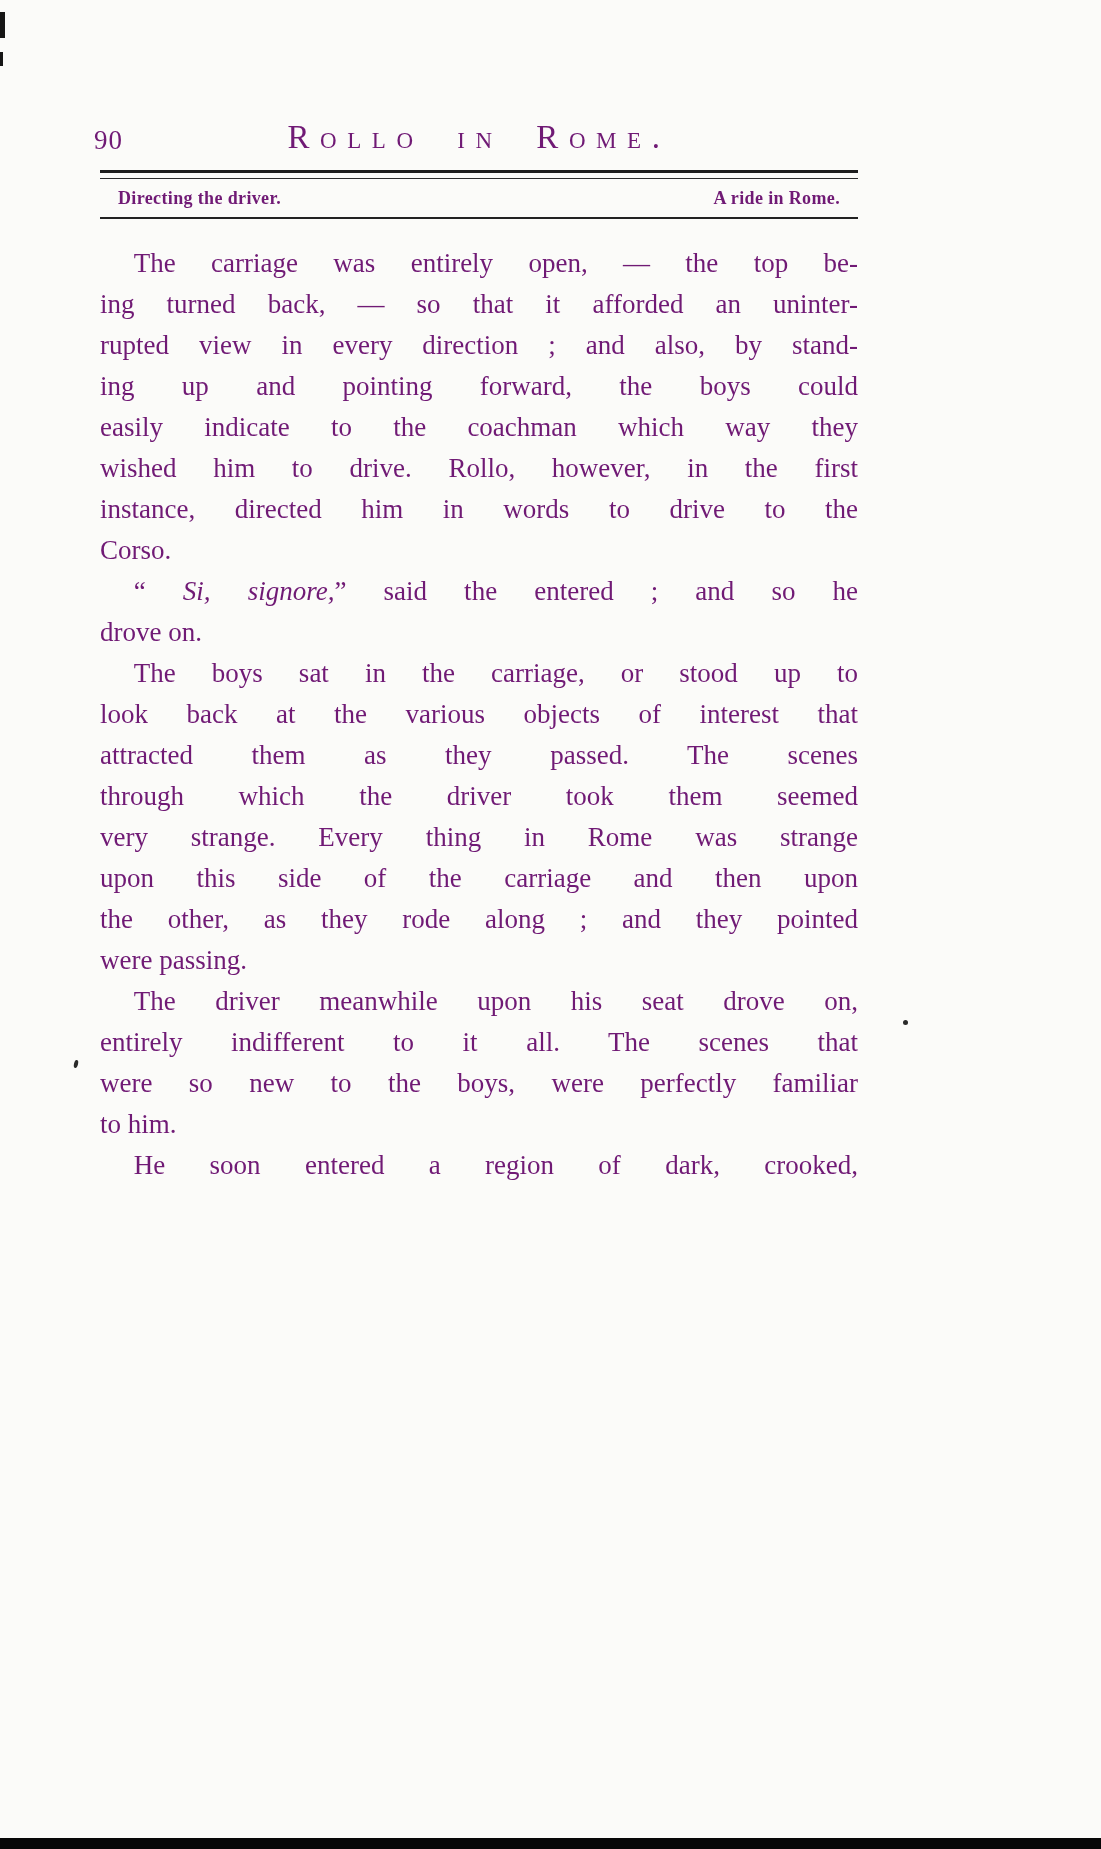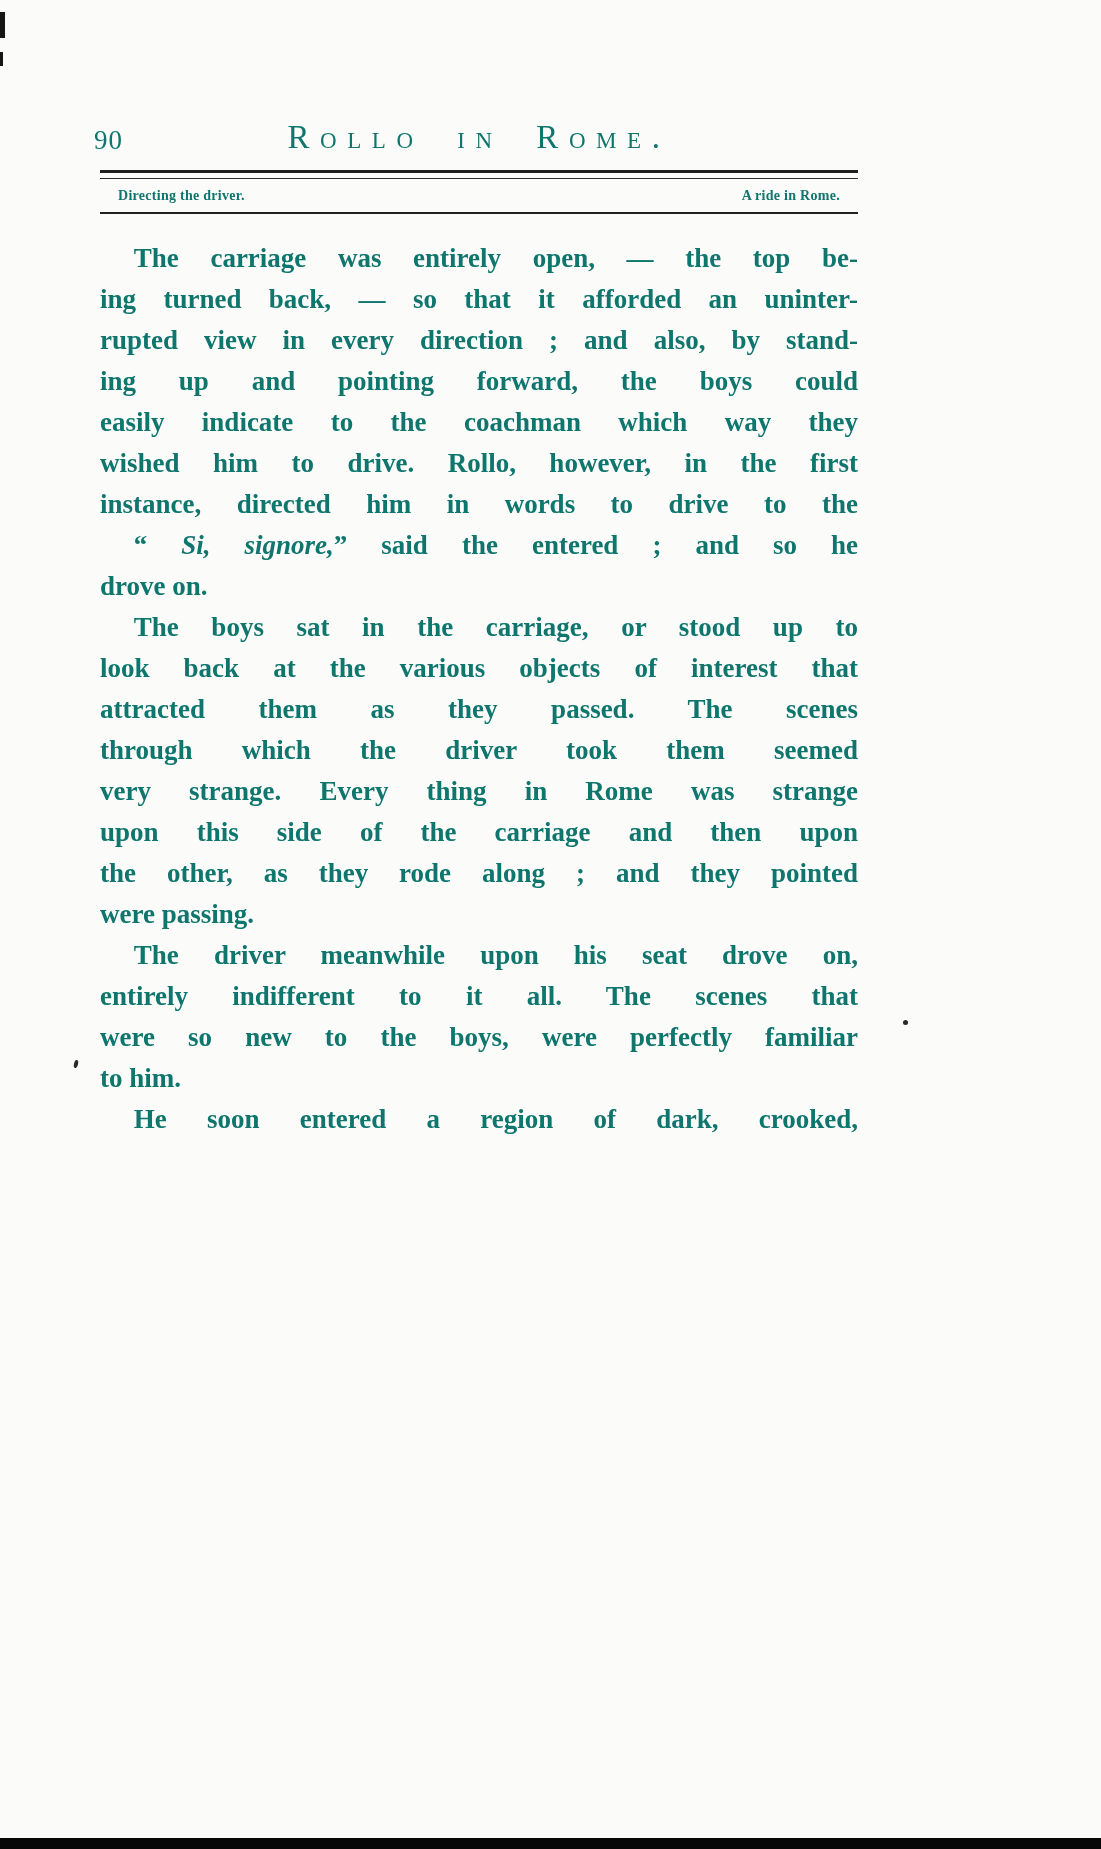--- a/index.html
+++ b/index.html
@@ -6,21 +6,21 @@
     margin: 0;
     padding: 0;
     background: #e9e9e7;
   }
   .page {
     position: relative;
     width: 1101px;
     height: 1849px;
     margin: 0 auto;
     background: #fbfbf9;
-    color: #0f766e;
+    color: #701a75;
     font-family: "Liberation Serif", "DejaVu Serif", serif;
     overflow: hidden;
   }
   .content {
     position: absolute;
     left: 100px;
     top: 112px;
     width: 758px;
   }
   
@@ -50,40 +50,39 @@
     margin-top: 14px;
     height: 5px;
     border-top: 3px solid #1e1e1e;
     border-bottom: 1px solid #2a2a2a;
   }
   .subhead-row {
     display: flex;
     justify-content: space-between;
     align-items: baseline;
     padding: 9px 18px 8px 18px;
-    font-size: 14px;
+    font-size: 18px;
     font-weight: 700;
     letter-spacing: 0.02em;
     text-align: center;
   }
   .single-rule {
     border-top: 2px solid #222;
     height: 0;
   }
   
   .body-text {
     margin-top: 24px;
     font-size: 27px;
   }
   .line {
     line-height: 41px;
     text-align: justify;
     text-align-last: justify;
     white-space: normal;
-    font-weight: bold;
   }
   .line.last {
     text-align: left;
     text-align-last: left;
   }
   .para .line.first {
     text-indent: 1.25em;
   }
   .line em {
     font-style: italic;
@@ -134,20 +133,21 @@
 
     <div class="body-text">
         <div class="para">
           <div class="line first">The carriage was entirely open, — the top be-</div>
           <div class="line">ing turned back, — so that it afforded an uninter-</div>
           <div class="line">rupted view in every direction ; and also, by stand-</div>
           <div class="line">ing up and pointing forward, the boys could</div>
           <div class="line">easily indicate to the coachman which way they</div>
           <div class="line">wished him to drive. Rollo, however, in the first</div>
           <div class="line">instance, directed him in words to drive to the</div>
+          <div class="line last">Corso.</div>
         </div>
         <div class="para">
           <div class="line first"><span>“ </span><em>Si, signore,</em><span>” said the entered ; and so he</span></div>
           <div class="line last">drove on.</div>
         </div>
         <div class="para">
           <div class="line first">The boys sat in the carriage, or stood up to</div>
           <div class="line">look back at the various objects of interest that</div>
           <div class="line">attracted them as they passed. The scenes</div>
           <div class="line">through which the driver took them seemed</div>

